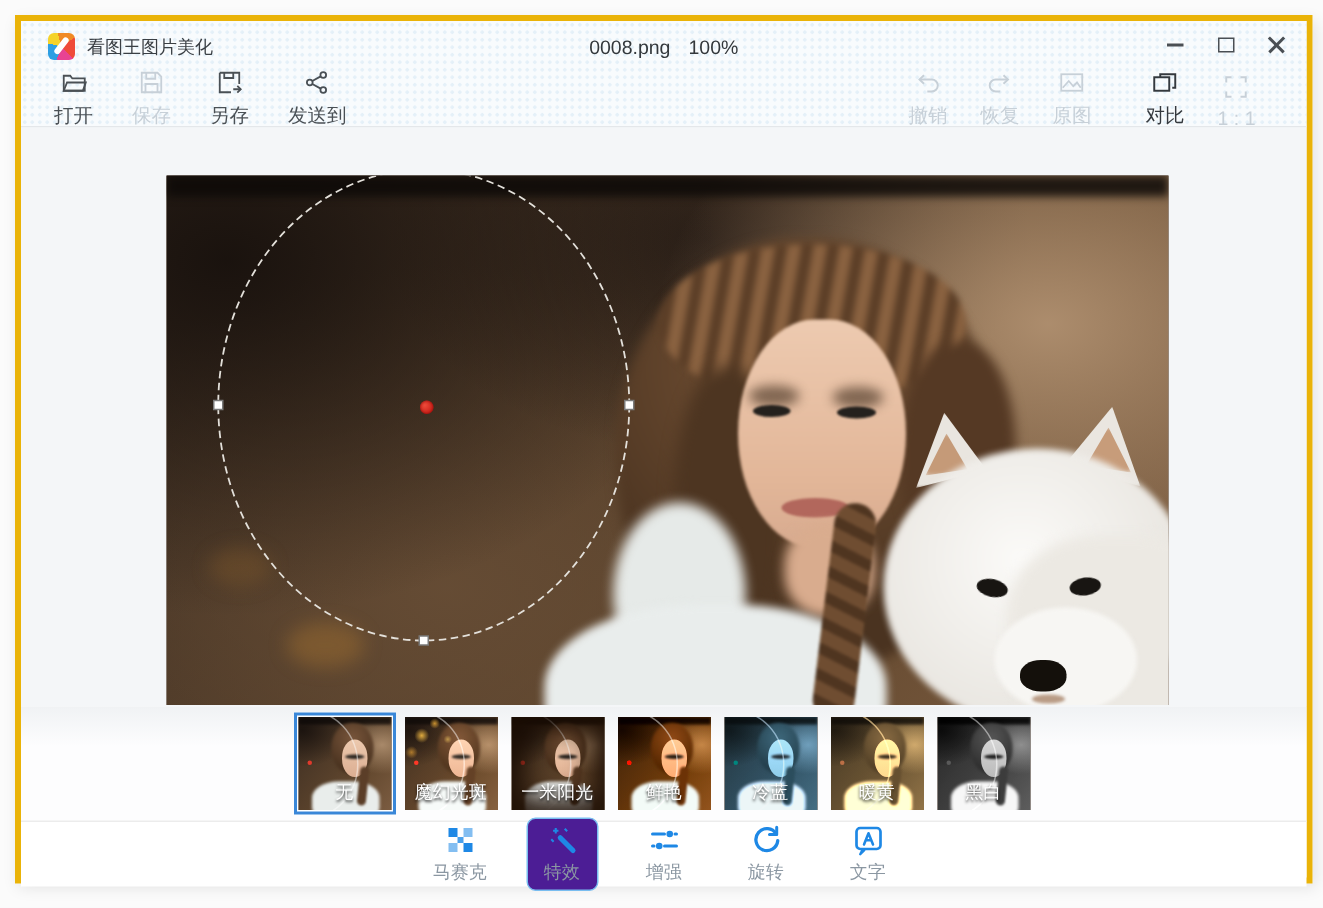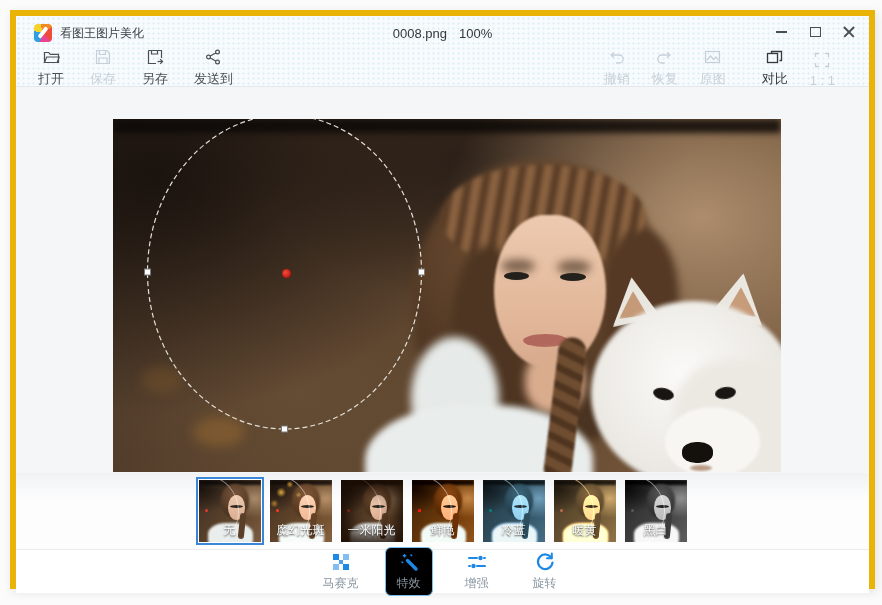--- a/index.html
+++ b/index.html
@@ -1,20 +1,20 @@
 <!DOCTYPE html>
 <html><head>
 <meta charset="utf-8">
 <style>
   * { margin:0; padding:0; box-sizing:border-box; }
   html,body { width:882px; height:605px; background:#fbfbfb; font-family:"Liberation Sans","DejaVu Sans",sans-serif; overflow:hidden; }
 
   .window {
     position:absolute; left:10px; top:10px; width:865px; height:579px;
-    background:#fff; border:6px solid #eab308;
+    background:#fff; border:4px solid #eab308;
     box-shadow:2px 3px 10px rgba(0,0,0,.10);
   }
 
   
   .header {
     position:absolute; left:0; top:0; right:0; height:71px;
     background-color:#f8fbfd;
     background-image:radial-gradient(rgba(110,175,220,.14) 1px, transparent 1.3px);
     background-size:5px 5px;
     border-bottom:1px solid #e4e7ea;
@@ -165,21 +165,21 @@
   
   .bottombar {
     position:absolute; left:0; top:533px; right:0; height:44px; background:#fff;
     border-top:1px solid #ececec;
     display:flex; align-items:center; justify-content:center; gap:20px;
   }
   .tool { display:flex; flex-direction:column; align-items:center; gap:2px; width:48px;
     padding:3px 2px; border:1px solid transparent; border-radius:6px; cursor:pointer; }
   .tool svg { display:block; }
   .tool-label { font-size:12px; color:#8b97a2; }
-  .tool.active { background:#000000; border-color:#79bdf0; }
+  .tool.active { background:#4c1d95; border-color:#79bdf0; }
 </style>
 </head>
 <body>
 
 <div class="window">
 
   <div class="header">
     <div class="titlebar">
       <div class="appicon"></div>
       <span class="apptitle">看图王图片美化</span>
@@ -469,15 +469,23 @@
         </svg>
       <span class="tool-label">增强</span>
     </div>
     <div class="tool">
       <svg width="22" height="22" viewBox="0 0 22 22" fill="none" stroke="#1e88e5">
           <path d="M17.5 7 a7.3 7.3 0 1 0 1 4.5" stroke-width="2.2" stroke-linecap="round"></path>
           <path d="M17.8 2.5 v4.8 h-4.8" fill="none" stroke-width="2" stroke-linecap="round" stroke-linejoin="round"></path>
         </svg>
       <span class="tool-label">旋转</span>
     </div>
+    <div class="tool">
+      <svg width="22" height="22" viewBox="0 0 22 22" fill="none" stroke="#1e88e5">
+          <rect x="3" y="3" width="16" height="14" rx="2.5" stroke-width="1.8"></rect>
+          <path d="M7 17.5 l-1.5 3 3-3" stroke-width="1.6" stroke-linejoin="round"></path>
+          <path d="M8 14 l3-7.5 3 7.5 M9.3 11.2 h3.4" stroke-width="1.7" stroke-linecap="round" stroke-linejoin="round"></path>
+        </svg>
+      <span class="tool-label">文字</span>
+    </div>
   </div>
 
 </div>
 
 </body></html>

